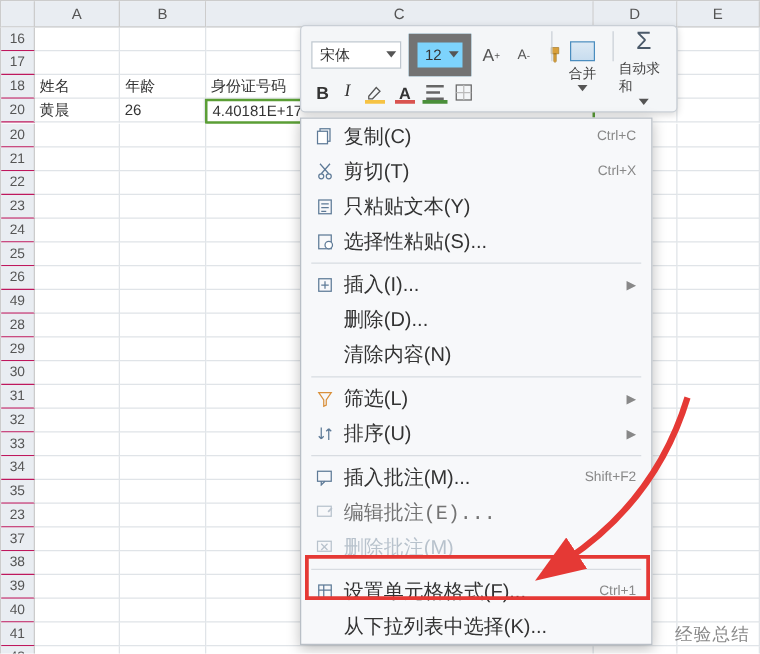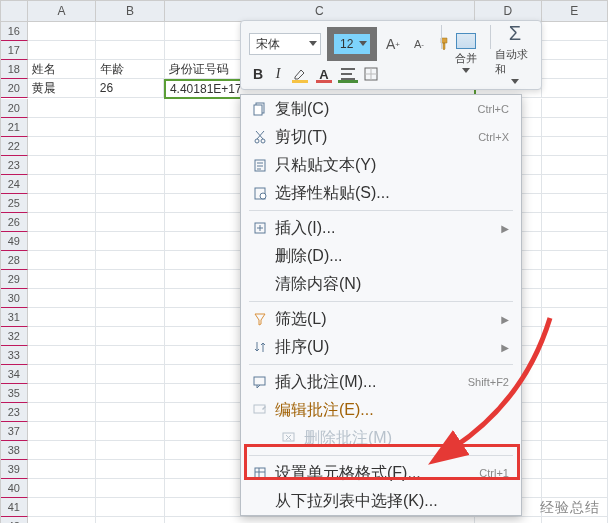--- a/index.html
+++ b/index.html
@@ -442,23 +442,23 @@
         <div class="mi-txt">插入批注(M)...</div>
         <div class="mi-sc">Shift+F2</div>
       </div>
       <div class="mi" style="color: rgb(184, 194, 204);">
         <div class="mi-ic">
           <svg width="14" height="14">
             <rect x="1" y="2" width="11" height="8" fill="none" stroke="#b8c2cc"></rect>
             <path d="M9 6l3-3 1 1-3 3z" fill="#b8c2cc"></path>
           </svg>
         </div>
-        <div class="mi-txt" style="color: #a16207;">编辑批注(E)...</div>
-      </div>
-      <div class="mi" style="color: rgb(184, 194, 204); margin-left: 29px;">
+        <div class="mi-txt" style="color: #737373; font-family: Liberation Mono, monospace;">编辑批注(E)...</div>
+      </div>
+      <div class="mi" style="color: rgb(184, 194, 204);">
         <div class="mi-ic">
           <svg width="14" height="14">
             <rect x="1" y="2" width="11" height="8" fill="none" stroke="#b8c2cc"></rect>
             <path d="M4 4l5 5M9 4l-5 5" stroke="#b8c2cc"></path>
           </svg>
         </div>
         <div class="mi-txt" style="color: rgb(184, 194, 204);">删除批注(M)</div>
       </div>
       <div class="msep"></div>
       <div class="mi">

